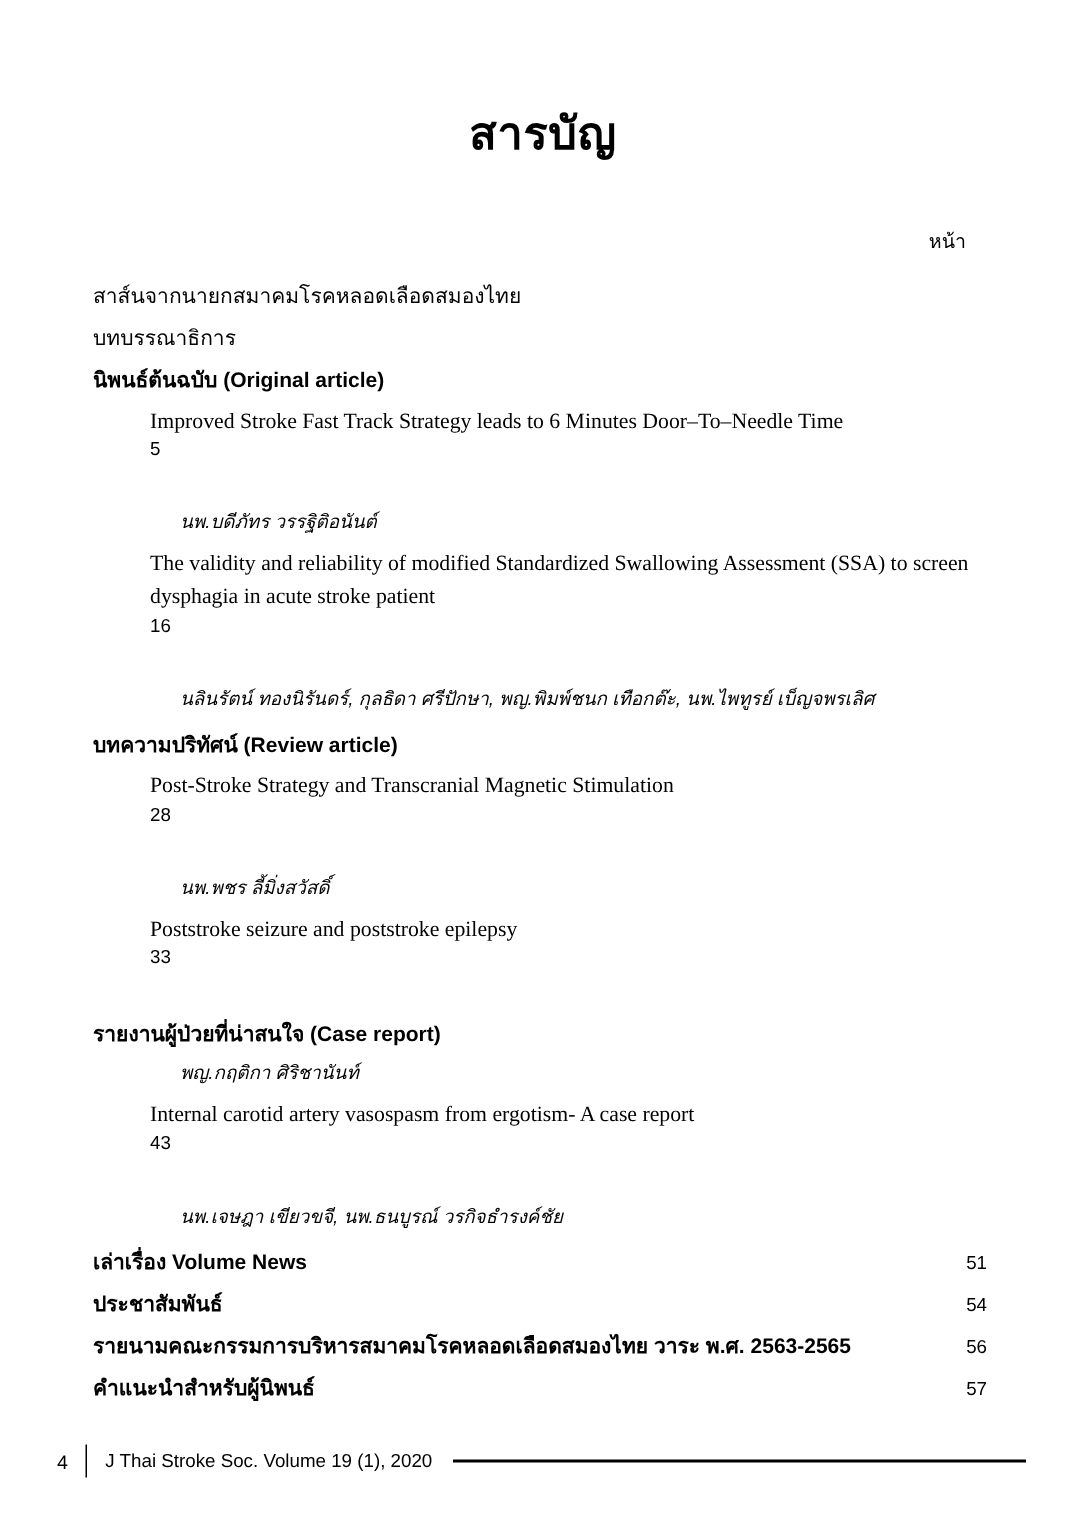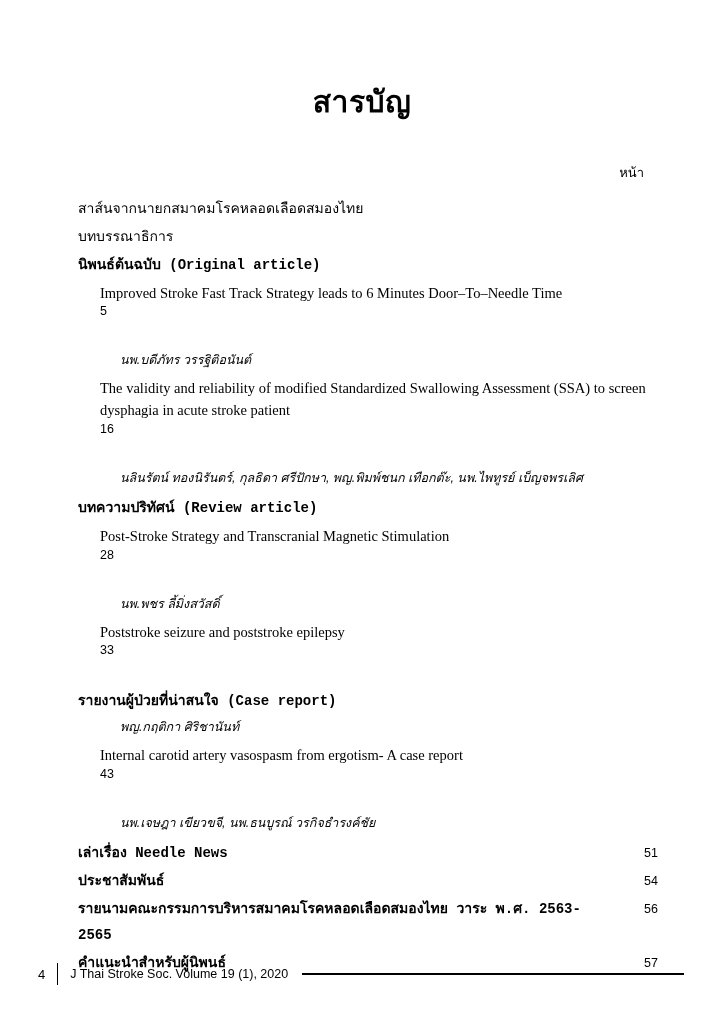--- a/index.html
+++ b/index.html
@@ -15,21 +15,21 @@
     font-family: "Liberation Serif", serif;
     color: #000000;
     overflow: hidden;
   }
 
   .page {
     position: absolute;
     left: 0; top: 0;
     width: 724px;
     height: 794px;
-    padding: 16px 62px;
+    padding: 4px 62px;
   }
 
   .doc-title {
     text-align: center;
     font-family: "Liberation Sans", sans-serif;
     font-size: 30px;
     font-weight: bold;
     letter-spacing: 0.5px;
     margin-top: 68px;
     line-height: 1.2;
@@ -62,25 +62,24 @@
   .entry .pg {
     flex: 0 0 44px;
     text-align: right;
     font-family: "Liberation Sans", sans-serif;
     font-size: 12.5px;
     padding-right: 4px;
   }
 
   
   .lvl-head .txt {
-    font-family: Liberation Mono, monospace;
+    font-family: Liberation Sans, sans-serif;
     font-weight: bold;
     font-size: 14px;
     line-height: 1.85;
-    margin-left: 16px;
   }
   .lvl-head.plain .txt {
     font-weight: normal;
   }
 
   
   .lvl-title {
     padding-left: 38px;
     margin-top: 4px;
     flex-direction: column;
@@ -202,21 +201,21 @@
       </div>
       <div class="entry lvl-title">
         <div class="txt">Internal carotid artery vasospasm from ergotism- A case report</div>
         <div class="pg">43</div>
       </div>
       <div class="entry lvl-author">
         <div class="txt">นพ.เจษฎา เขียวขจี, นพ.ธนบูรณ์ วรกิจธำรงค์ชัย</div>
         <div class="pg"></div>
       </div>
       <div class="entry lvl-head">
-        <div class="txt">เล่าเรื่อง Needle News</div>
+        <div class="txt">เล่าเรื่อง Volume News</div>
         <div class="pg">51</div>
       </div>
       <div class="entry lvl-head">
         <div class="txt">ประชาสัมพันธ์</div>
         <div class="pg">54</div>
       </div>
       <div class="entry lvl-head">
         <div class="txt">รายนามคณะกรรมการบริหารสมาคมโรคหลอดเลือดสมองไทย วาระ พ.ศ. 2563-2565</div>
         <div class="pg">56</div>
       </div>

